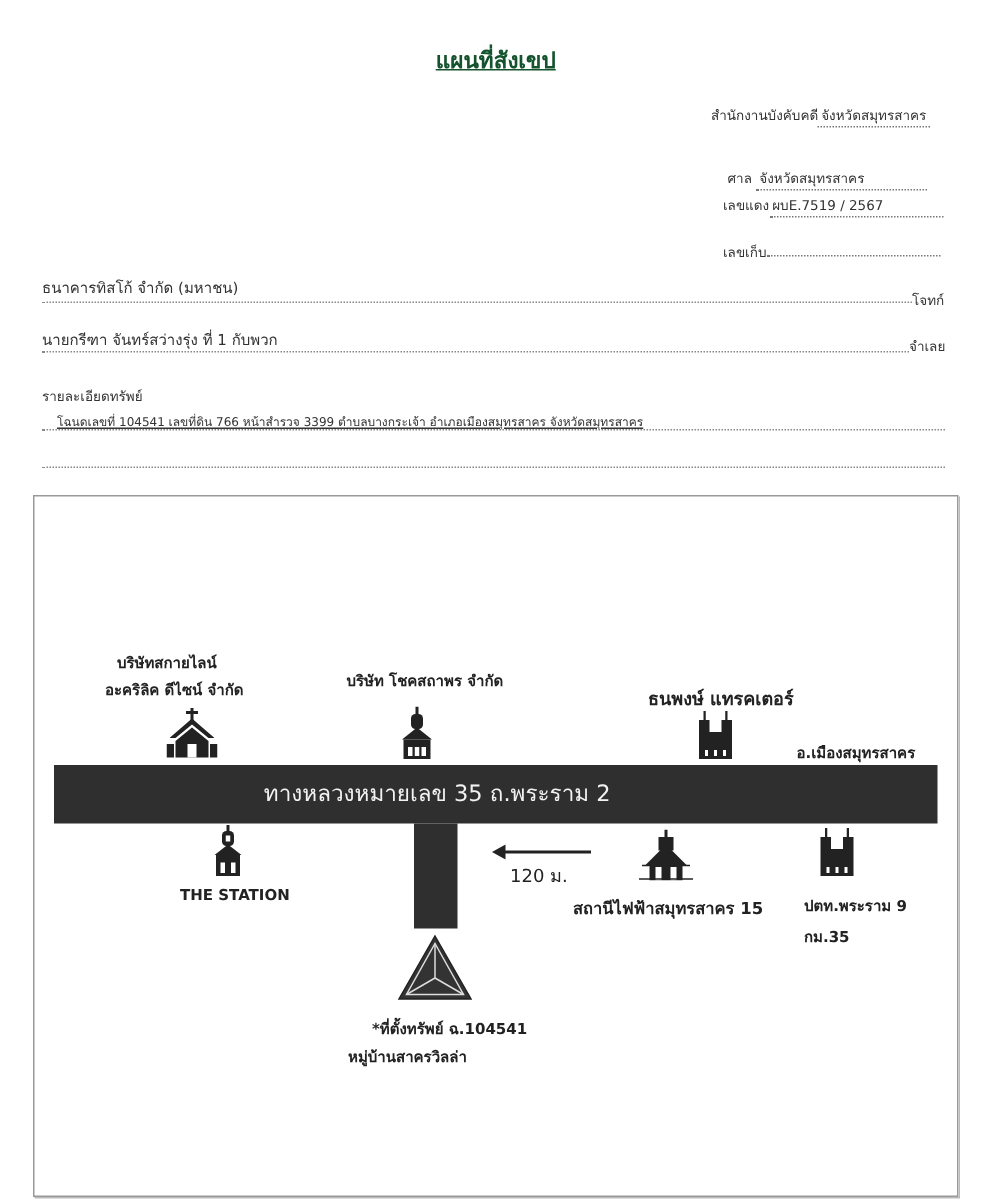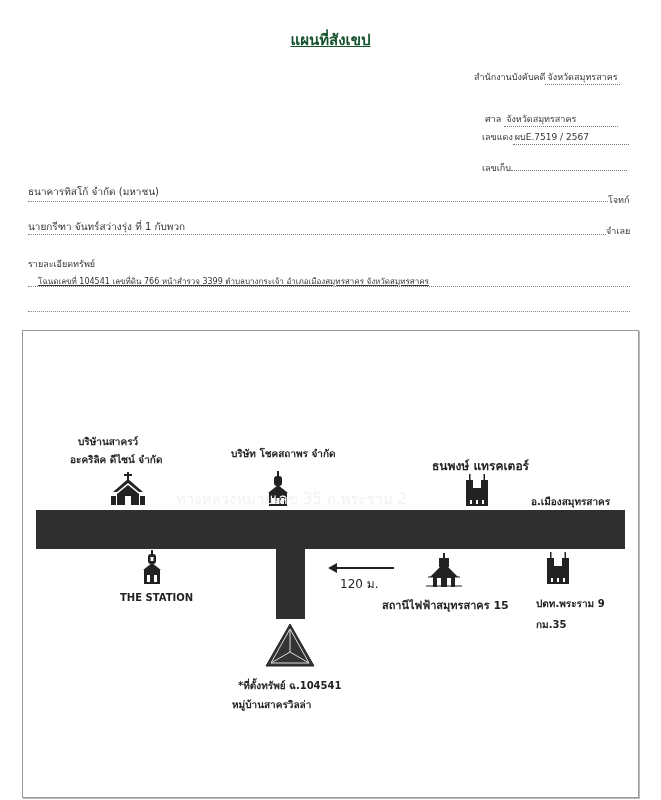--- a/index.html
+++ b/index.html
@@ -9,21 +9,21 @@
   }
   .abs { position:absolute; white-space:nowrap; }
   .title { left:0; width:661px; top:28px; text-align:center; font-size:15px; font-weight:bold; text-decoration:underline; color:#14532d; }
   .small { font-size:9px; color:#333; }
   .field-row { position:absolute; font-size:9px; color:#333; }
   .field-row .val { display:inline-block; border-bottom:1px dotted #777; padding:0 2px; color:#333; }
   .line { position:absolute; border-bottom:1px dotted #888; height:0; }
 
   .map-frame { position:absolute; left:22px; top:330px; width:615px; height:466px; border:1px solid #999; box-shadow: 1px 1px 0 #bbb; }
   .road { position:absolute; left:36px; top:510px; width:589px; height:39px; background:#2f2f2f; }
-  .road-label { position:absolute; left:36px; top:480px; width:511px; height:39px; line-height:39px; text-align:center; color:#f2f2f2; font-size:15px; }
+  .road-label { position:absolute; left:36px; top:510px; width:511px; height:39px; line-height:39px; text-align:center; color:#f2f2f2; font-size:15px; }
   .stub { position:absolute; left:276px; top:549px; width:29px; height:70px; background:#2f2f2f; }
   .lbl { position:absolute; font-size:10px; color:#222; white-space:nowrap; }
   .lbl.b { font-weight:bold; }
   .icon { position:absolute; }
 </style>
 </head>
 <body>
 
 <div class="abs title">แผนที่สังเขป</div>
 
@@ -49,21 +49,21 @@
 <div class="line" style="left:28px; top:234px; width:578px;"></div>
 <div class="abs small" style="left:606px; top:224px;">จำเลย</div>
 
 <div class="abs small" style="left:28px; top:257px;">รายละเอียดทรัพย์</div>
 <div class="abs small" style="left:38px; top:275px; font-size:8px; text-decoration:underline;">โฉนดเลขที่ 104541 เลขที่ดิน 766 หน้าสำรวจ 3399 ตำบลบางกระเจ้า อำเภอเมืองสมุทรสาคร จังหวัดสมุทรสาคร</div>
 <div class="line" style="left:28px; top:286px; width:602px;"></div>
 <div class="line" style="left:28px; top:311px; width:602px;"></div>
 
 <div class="map-frame"></div>
 
-<div class="lbl b" style="left:78px; top:434px;">บริษัานสาครว์</div>
+<div class="lbl b" style="left:78px; top:434px;">บริษัทสกายไลน์</div>
 <div class="lbl b" style="left:70px; top:452px;">อะคริลิค ดีไซน์ จำกัด</div>
 <svg class="icon" style="left:111px; top:472px;" width="34" height="34" viewBox="0 0 34 34">
   <rect x="16" y="0" width="2" height="8" fill="#222"></rect>
     <rect x="13" y="2" width="8" height="2" fill="#222"></rect>
   <polygon points="17,7 2,20 6,20 17,11 28,20 32,20" fill="#222"></polygon>
   <polygon points="17,13 6,22 6,33 28,33 28,22" fill="#222"></polygon>
   <rect x="14" y="24" width="6" height="9" fill="#fff"></rect>
   <rect x="0" y="24" width="5" height="9" fill="#222"></rect>
     <rect x="29" y="24" width="5" height="9" fill="#222"></rect>
 </svg>
@@ -139,14 +139,14 @@
 <div class="lbl b" style="left:536px; top:596px;">ปตท.พระราม 9</div>
 <div class="lbl b" style="left:536px; top:617px;">กม.35</div>
 
 <svg class="icon" style="left:265px; top:623px;" width="50" height="44" viewBox="0 0 50 44">
   <polygon points="25,1 49,43 1,43" fill="#333" stroke="#222" stroke-width="1"></polygon>
   <polygon points="25,6 44,40 6,40" fill="none" stroke="#ddd" stroke-width="1"></polygon>
   <line x1="25" y1="6" x2="25" y2="29" stroke="#ddd" stroke-width="1"></line>
   <line x1="25" y1="29" x2="6" y2="40" stroke="#ddd" stroke-width="1"></line>
   <line x1="25" y1="29" x2="44" y2="40" stroke="#ddd" stroke-width="1"></line>
 </svg>
-<div class="lbl b" style="left:238px; top:678px;text-align:right;">*ที่ตั้งทรัพย์ ฉ.104541</div>
+<div class="lbl b" style="left:248px; top:678px;text-align:right;">*ที่ตั้งทรัพย์ ฉ.104541</div>
 <div class="lbl b" style="left:232px; top:697px;">หมู่บ้านสาครวิลล่า</div>
 
 </body></html>

